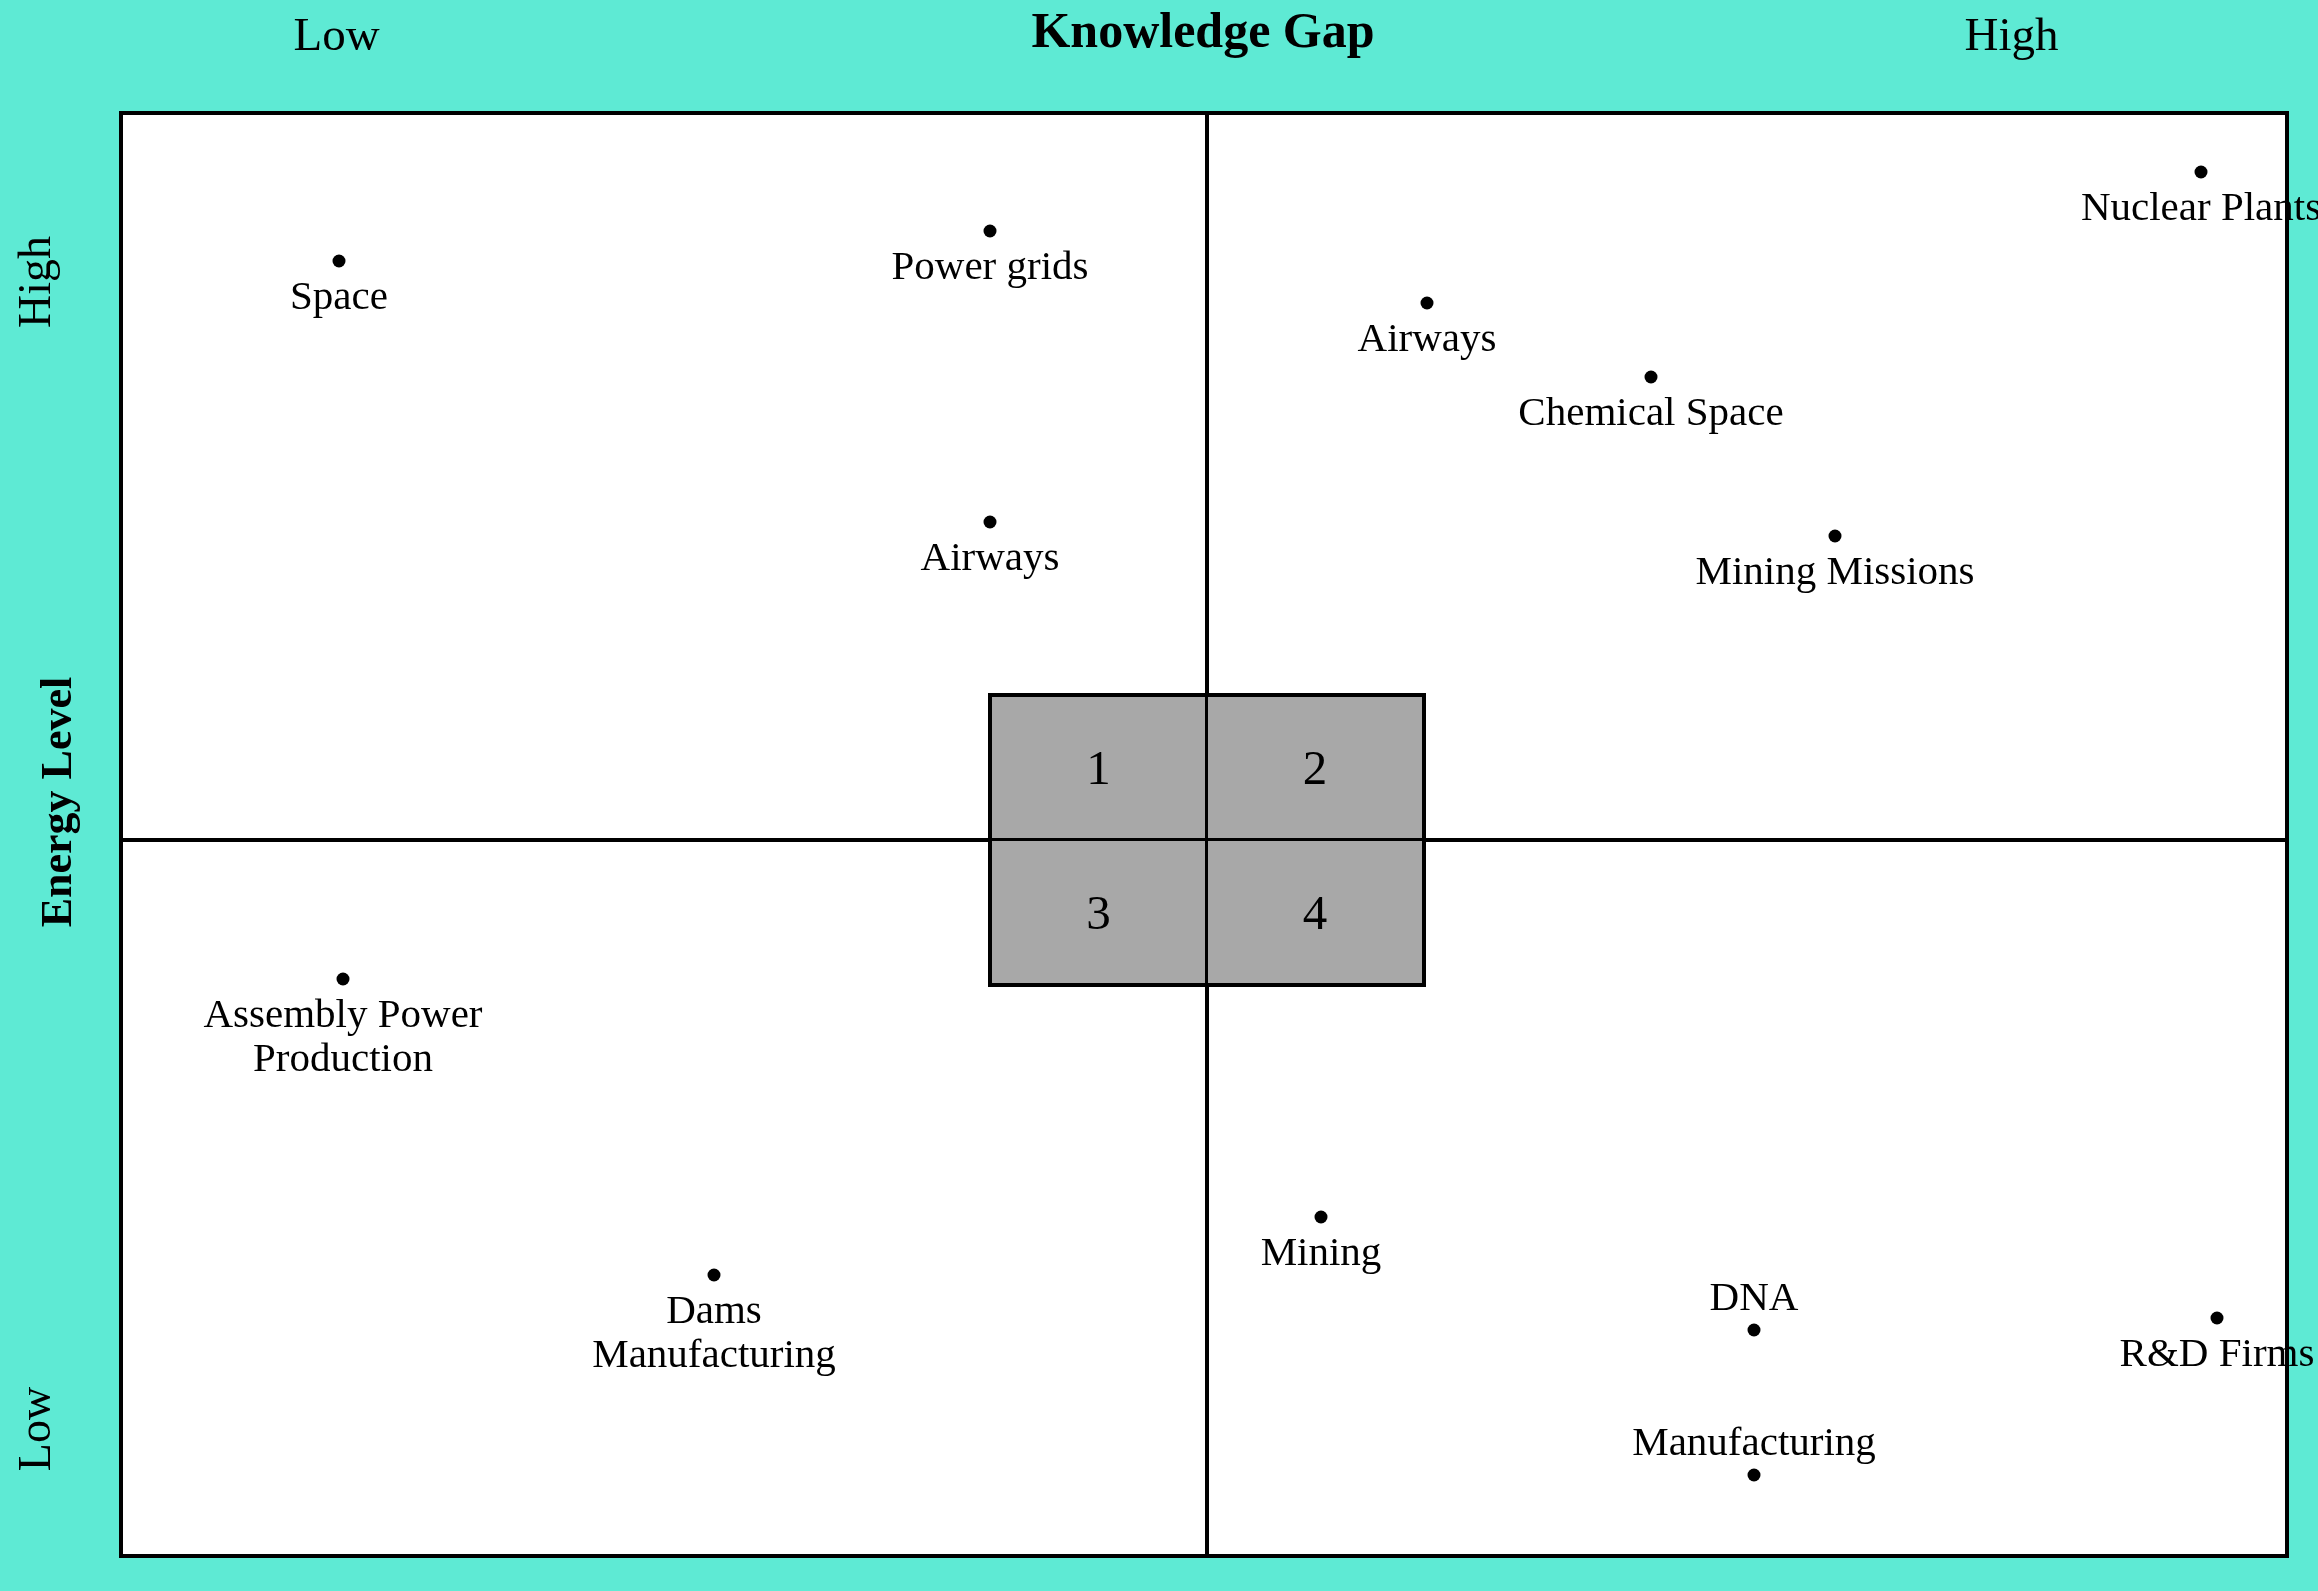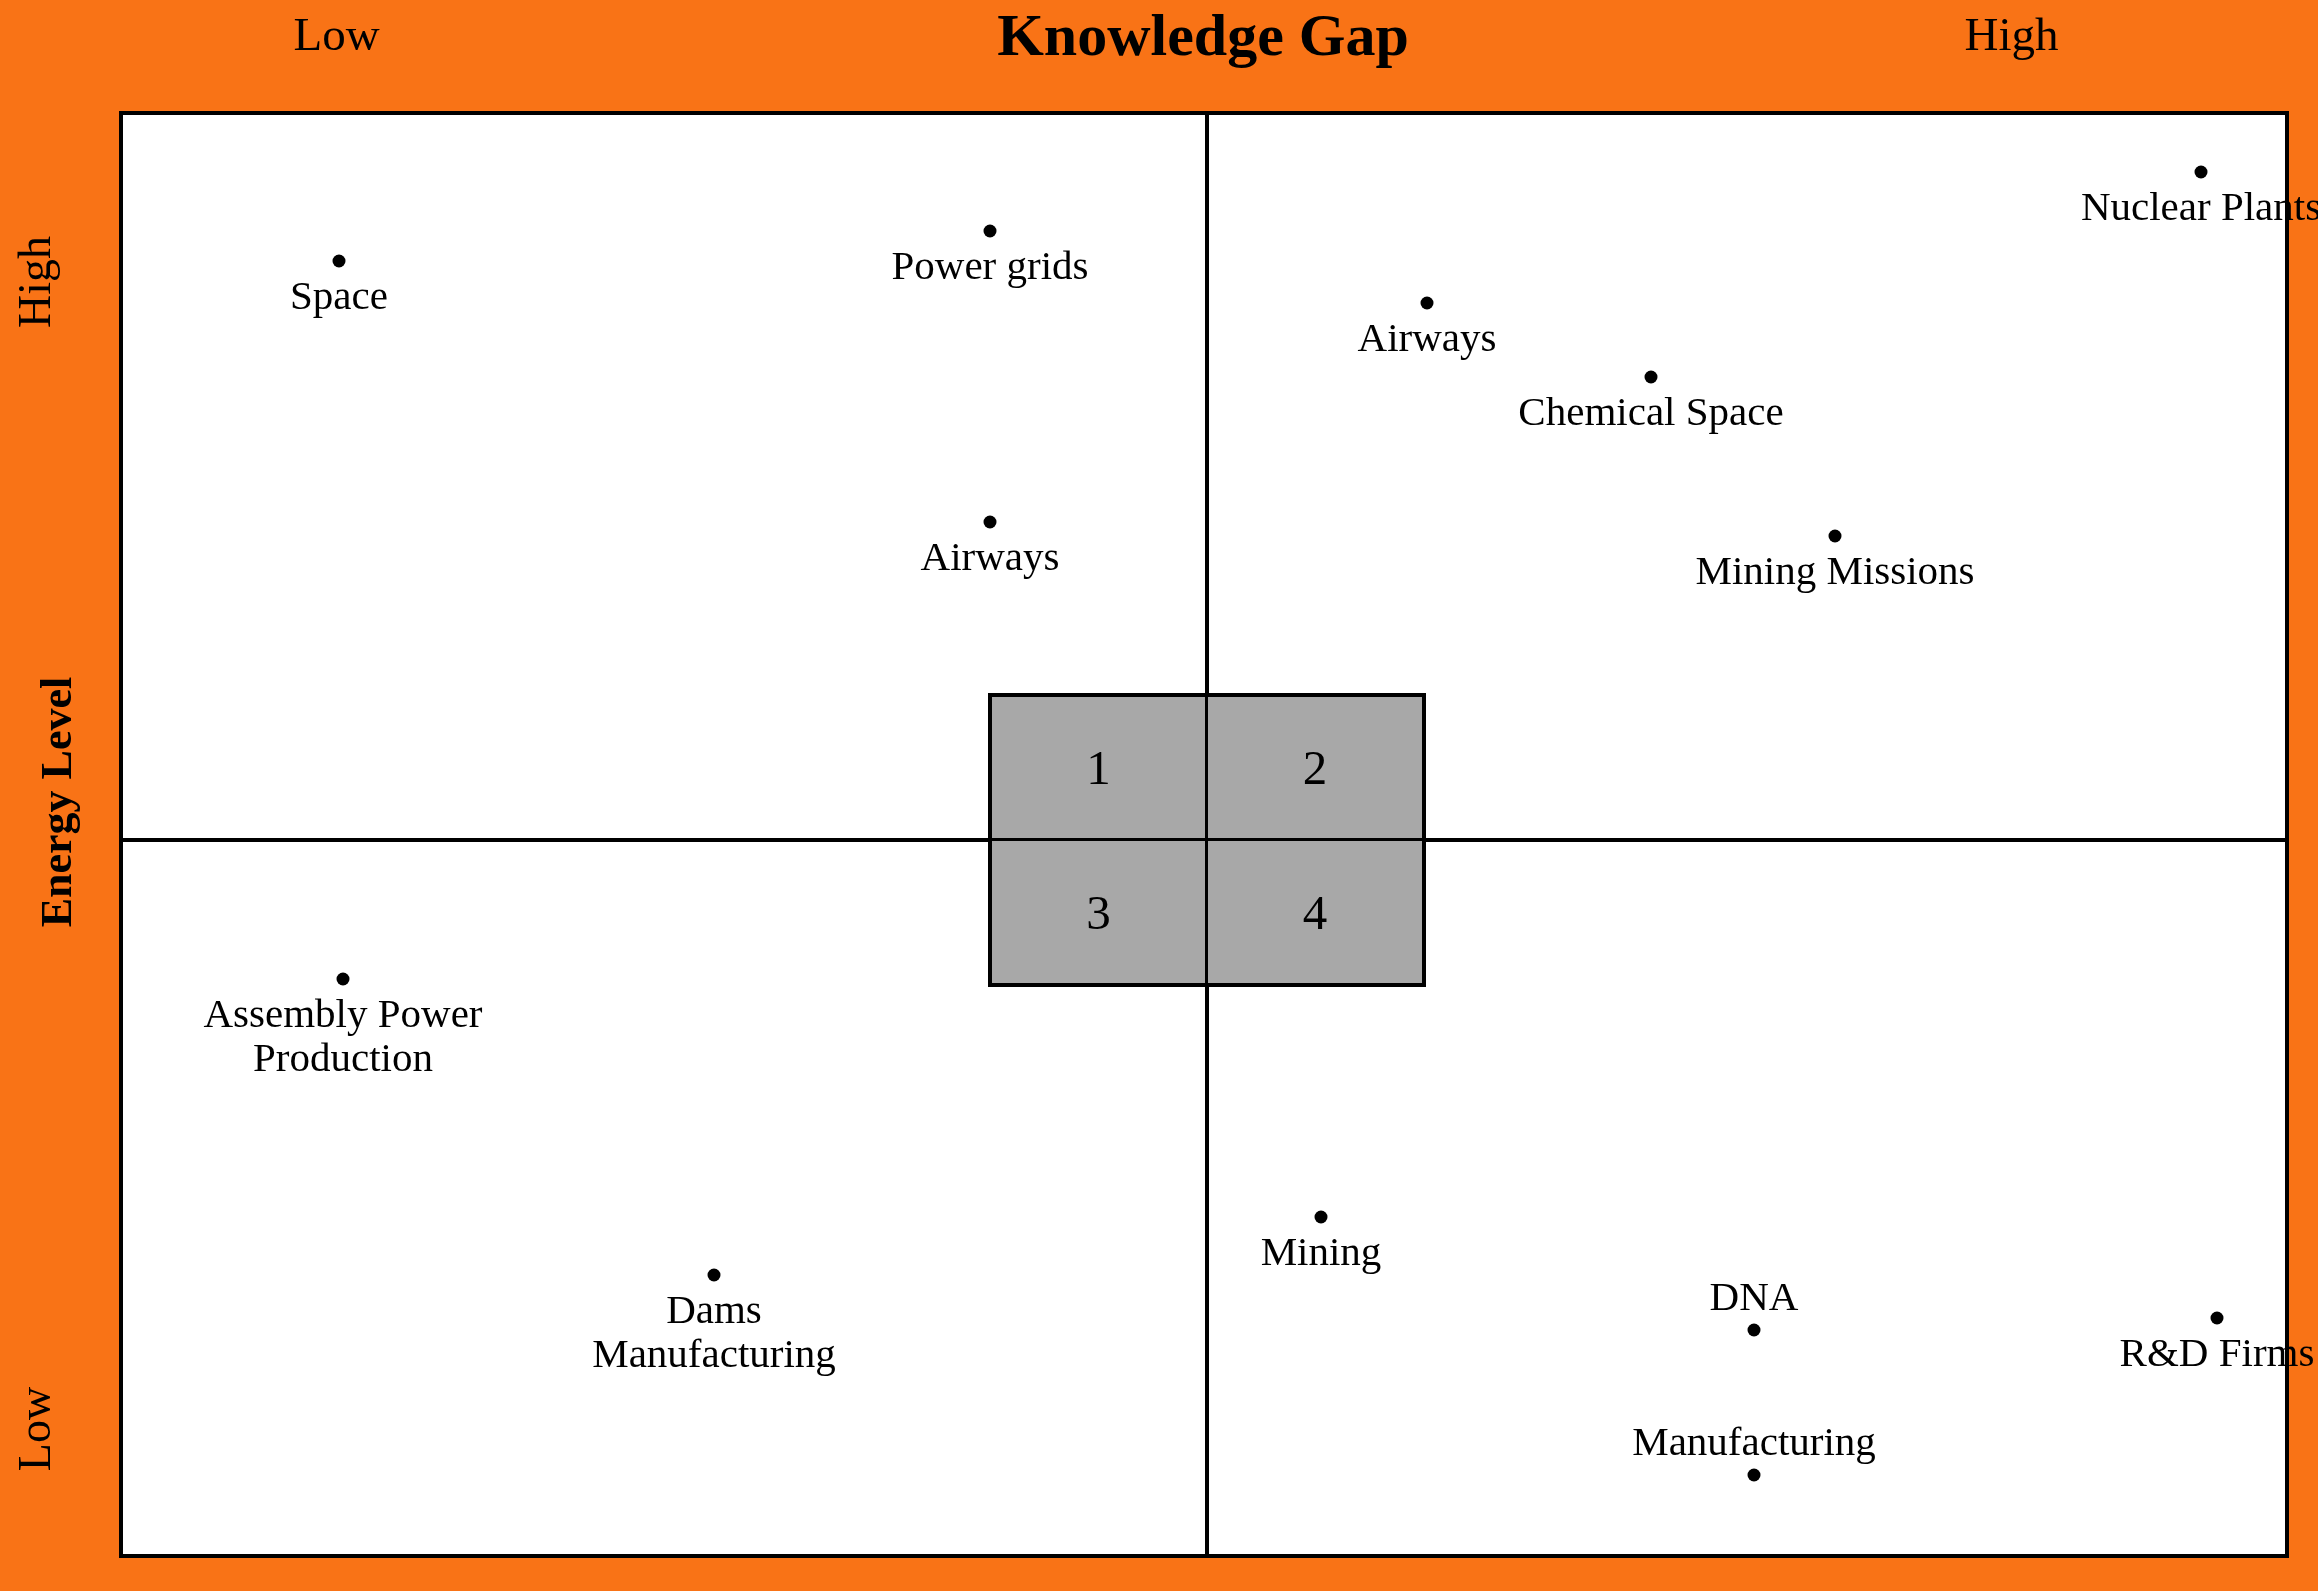--- a/index.html
+++ b/index.html
@@ -5,34 +5,34 @@
 <style>
   html, body {
     margin: 0;
     padding: 0;
     background: #ffffff;
   }
   #stage {
     position: relative;
     width: 2319px;
     height: 1592px;
-    background: #f97316;
+    background: #5eead4;
     font-family: "Liberation Serif", "DejaVu Serif", serif;
     color: #000000;
     overflow: hidden;
   }
 
   
   .top-title {
     position: absolute;
     left: 981px;
     top: 4.6px;
     width: 444px;
     text-align: center;
-    font-size: 60px;
+    font-size: 50px;
     font-weight: bold;
     line-height: 1.0;
     white-space: nowrap;
   }
   .top-low {
     position: absolute;
     left: 222px;
     top: 10.7px;
     width: 229px;
     text-align: center;

